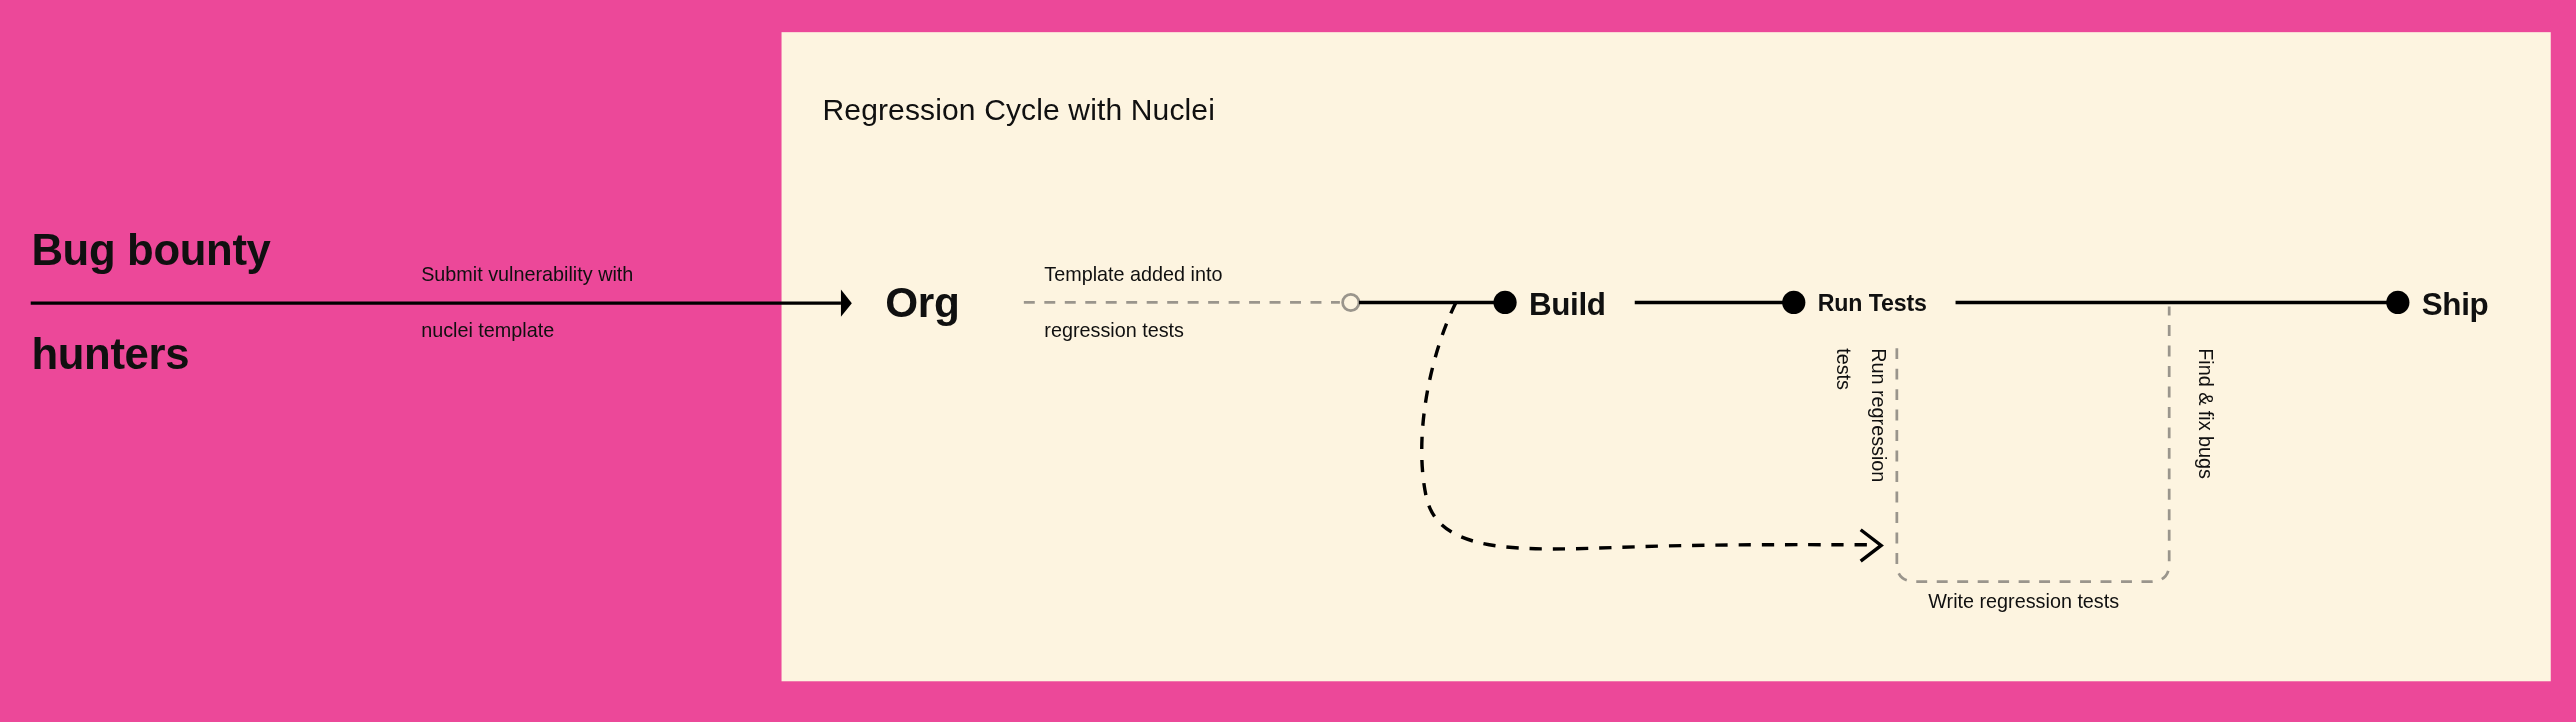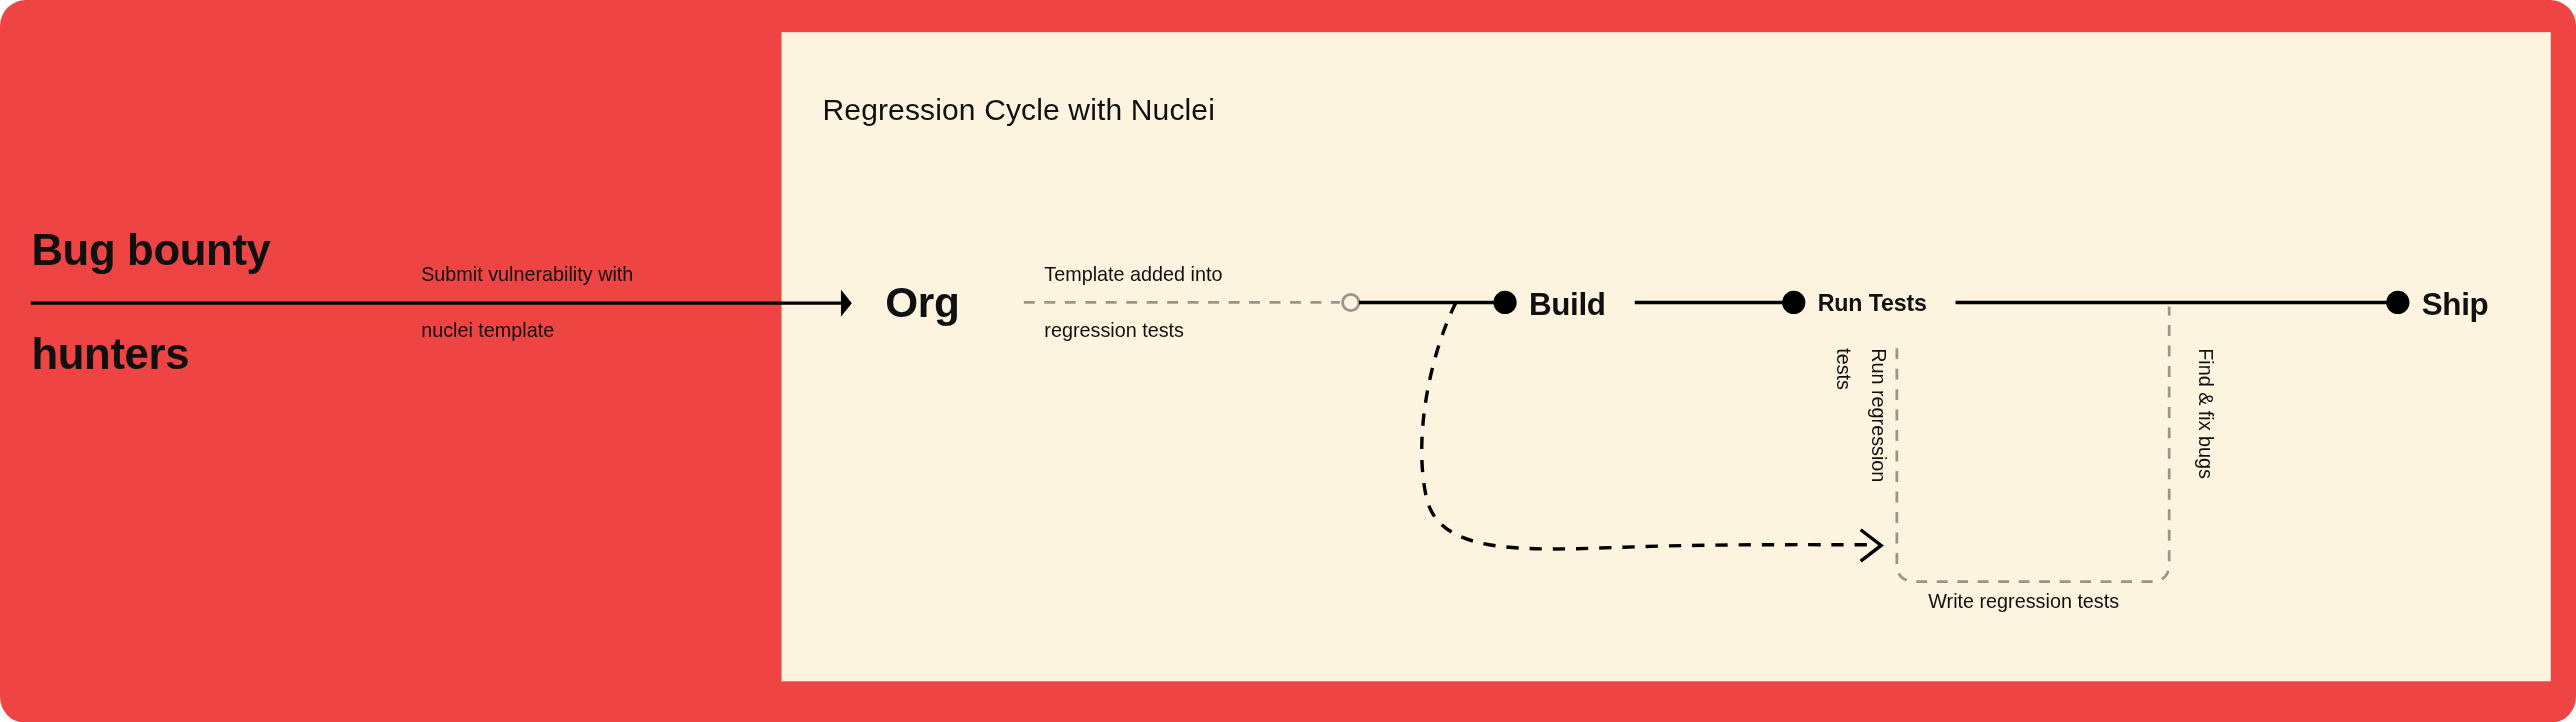--- a/index.html
+++ b/index.html
@@ -96,21 +96,21 @@
     fill: none;
     stroke: #000000;
     stroke-width: 5;
     stroke-linecap: butt;
     stroke-linejoin: miter;
   }
 </style>
 </head>
 <body>
 
-<div id="stage" style="width: 2576px; height: 723px; background: #ef4444; border-radius: 26px;">
+<div id="stage" style="width: 2576px; height: 723px; background: #ec4899;">
 
   <svg id="diagram-svg" viewBox="0 0 3774 1059">
 
     <rect class="panel-rect" id="panel-rect" x="1145" y="47" width="2592" height="951" fill="#fdf4e0"></rect>
 
     <text class="t-title txt" x="1205" y="175">Regression Cycle with Nuclei</text>
 
     <text class="t-actor txt" x="46" y="388">Bug bounty</text>
     <text class="t-actor txt" x="46" y="540">hunters</text>
 

